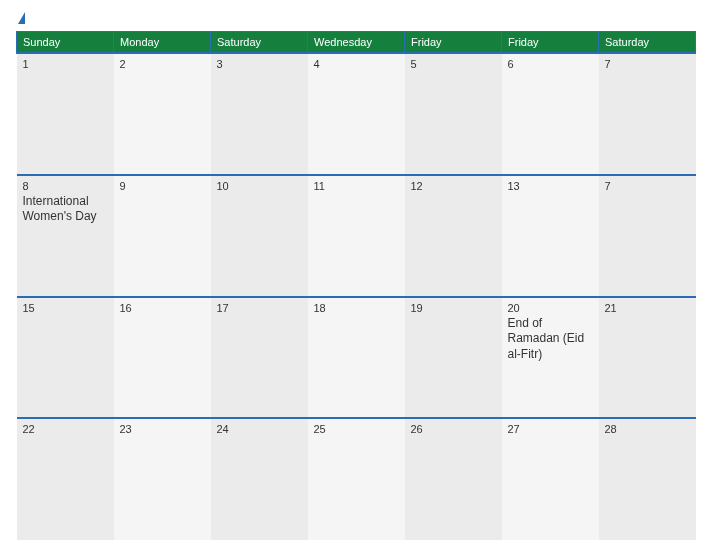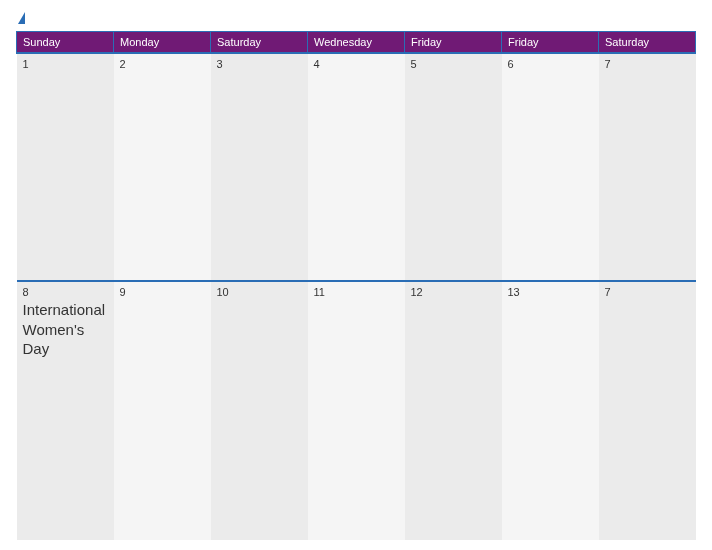--- a/index.html
+++ b/index.html
@@ -71,21 +71,21 @@
       text-align: right;
       min-width: 80px;
     }
     
     .calendar {
       width: 100%;
       flex: 1;
       border-collapse: collapse;
     }
     .calendar thead tr th {
-      background-color: #701a75;
+      background-color: #15803d;
       color: #fff;
       font-size: 11px;
       font-weight: normal;
       text-align: left;
       padding: 4px 6px;
       border: 1px solid #2a6db5;
     }
     .calendar tbody tr {
       border-top: 2px solid #2a6db5;
     }
@@ -106,21 +106,21 @@
     .calendar tbody tr td:nth-child(even) {
       background-color: #f5f5f5;
     }
     .day-num {
       font-size: 11px;
       color: #333;
       display: block;
       margin-bottom: 2px;
     }
     .event {
-      font-size: 15px;
+      font-size: 12px;
       color: #333;
       line-height: 1.3;
     }
   </style>
 </head>
 <body>
 
 <div class="page">
 
   <div class="header">
@@ -187,15 +187,59 @@
           <td>
             <span class="day-num">12</span>
           </td>
           <td>
             <span class="day-num">13</span>
           </td>
           <td>
             <span class="day-num">7</span>
           </td>
         </tr>
+        <tr>
+          <td>
+            <span class="day-num">15</span>
+          </td>
+          <td>
+            <span class="day-num">16</span>
+          </td>
+          <td>
+            <span class="day-num">17</span>
+          </td>
+          <td>
+            <span class="day-num">18</span>
+          </td>
+          <td>
+            <span class="day-num">19</span>
+          </td>
+          <td><span class="day-num">20</span><span class="event">End of Ramadan (Eid al-Fitr)</span></td>
+          <td>
+            <span class="day-num">21</span>
+          </td>
+        </tr>
+        <tr>
+          <td>
+            <span class="day-num">22</span>
+          </td>
+          <td>
+            <span class="day-num">23</span>
+          </td>
+          <td>
+            <span class="day-num">24</span>
+          </td>
+          <td>
+            <span class="day-num">25</span>
+          </td>
+          <td>
+            <span class="day-num">26</span>
+          </td>
+          <td>
+            <span class="day-num">27</span>
+          </td>
+          <td>
+            <span class="day-num">28</span>
+          </td>
+        </tr>
       </tbody>
   </table>
 </div>
 
 </body></html>

